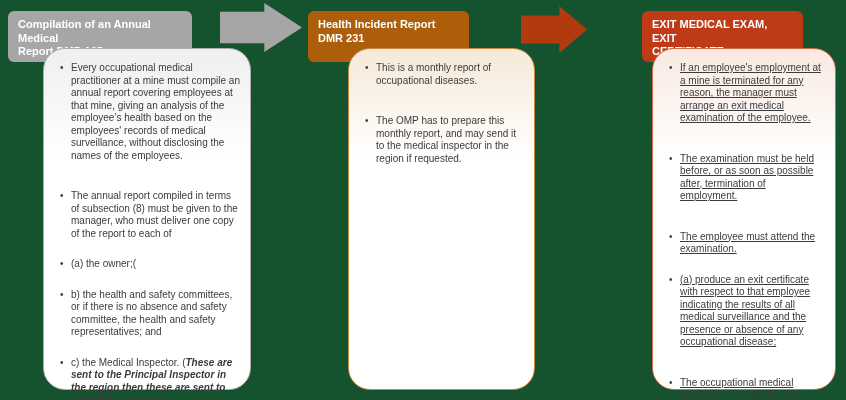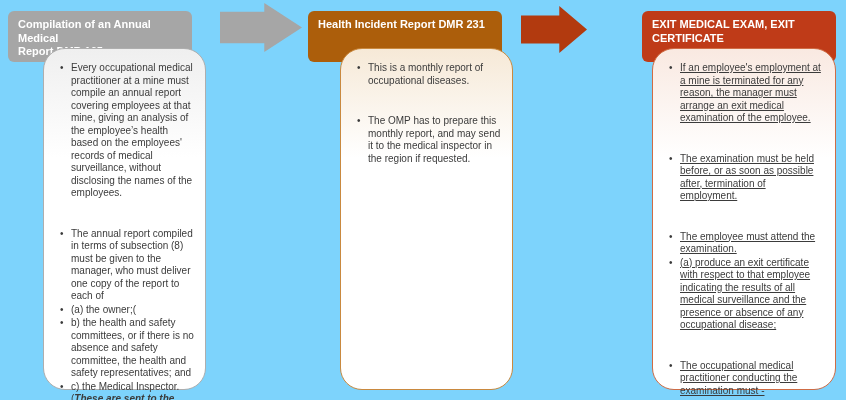--- a/index.html
+++ b/index.html
@@ -1,44 +1,44 @@
 <!DOCTYPE html>
 <html><head>
 <meta charset="utf-8">
 <style>
   html,body{margin:0;padding:0;background:#fff;}
   .canvas{
-    position:relative;width:846px;height:400px;background:#7dd3fc;overflow:hidden;
+    position:relative;width:846px;height:400px;background:#14532d;overflow:hidden;
     font-family:"Liberation Sans",sans-serif;
   }
   
   .hdr{
-    position:absolute;top:11px;height:51px;width:194px;box-sizing:border-box;
+    position:absolute;top:11px;height:51px;width:161px;box-sizing:border-box;
     border-radius:6px;color:#ffffff;font-weight:bold;font-size:11px;line-height:13.5px;
     padding:7px 10px 0 10px;z-index:1;
   }
   .hdr1{left:8px;width:184px;background:#a6a6a6;}
   .hdr2{left:308px;background:#ac5e0b;}
   .hdr3{left:610px;background:#bf3b18;margin-left:32px;}
   
   .bod{
     position:absolute;top:48px;height:342px;box-sizing:border-box;z-index:2;
     border-radius:22px;background:#fff;padding:13px 10px 10px 16px;
     font-size:10px;line-height:12.5px;color:#3b3b3b;
   }
-  .bod1{left:43px;width:163px;border:1px solid #aeaeae;
+  .bod1{left:43px;width:208px;border:1px solid #aeaeae;
     background:linear-gradient(#efefef 0%,#ffffff 32%);}
-  .bod2{left:340px;width:173px;border:1px solid #c9893f;
+  .bod2{left:348px;width:187px;border:1px solid #c9893f;
     background:linear-gradient(#f6e9d7 0%,#ffffff 32%);}
   .bod3{left:652px;width:184px;border:1px solid #cf6c45;
     background:linear-gradient(#f9e9e1 0%,#ffffff 32%);text-decoration:underline;}
   
   .bullet{position:relative;padding-left:11px;}
   .bullet::before{content:"\2022";position:absolute;left:0;top:0;}
-  .bullet + .bullet{margin-top:1px;}
+  .bullet + .bullet{margin-top:18px;}
   .bullet.spaced{margin-top:28px;}
   .italic{font-style:italic;font-weight:bold;}
   
   .arrow{position:absolute;z-index:3;}
   .arrow1{left:220px;top:3px;width:82px;height:49px;background:#a6a6a6;
     clip-path:polygon(0 18%,54% 18%,54% 0,100% 50%,54% 100%,54% 82%,0 82%);}
   .arrow2{left:521px;top:6px;width:66px;height:47px;background:#b23a0f;
     clip-path:polygon(0 20%,58% 20%,58% 0,100% 50%,58% 100%,58% 80%,0 80%);}
 </style>
 </head>

